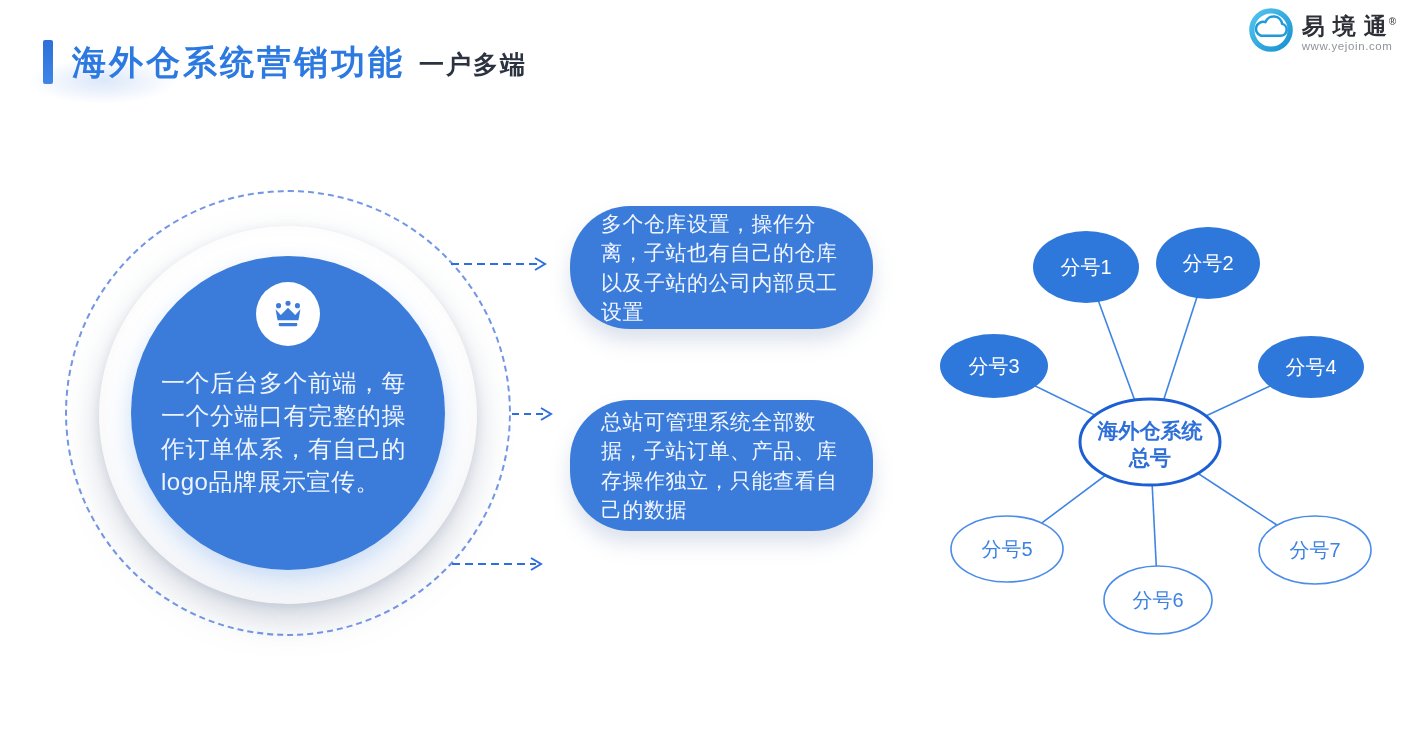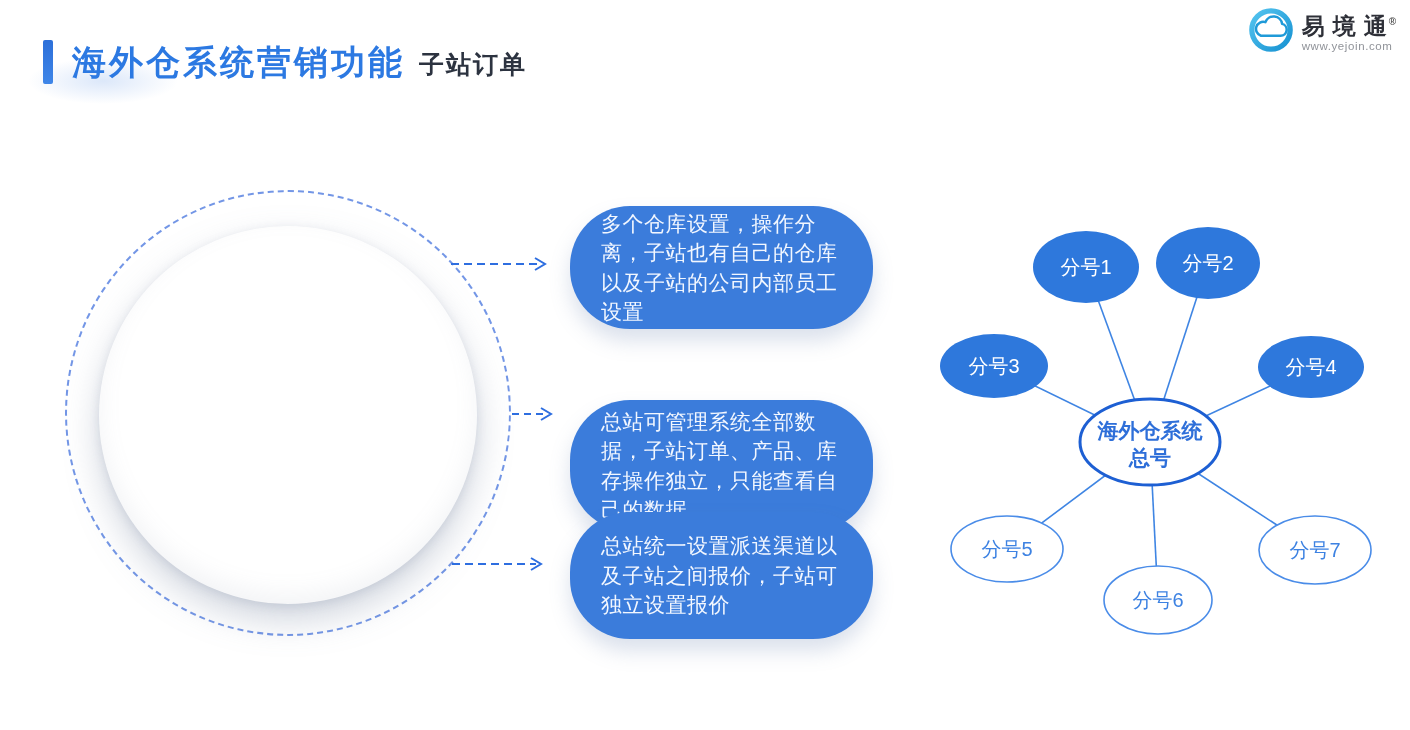--- a/index.html
+++ b/index.html
@@ -68,21 +68,21 @@
 </style>
 </head>
 <body>
 
 <div class="canvas">
 
   <div class="header-glow"></div>
   <div class="header">
     <div class="accent-bar"></div>
     <h1 class="page-title">海外仓系统营销功能</h1>
-    <span class="page-subtitle">子站订单</span>
+    <span class="page-subtitle">一户多端</span>
   </div>
 
   <div class="logo">
     <svg class="logo-icon" viewBox="0 0 48 48">
       <defs>
         <linearGradient id="lg" x1="0" y1="0" x2="1" y2="1">
           <stop offset="0" stop-color="#54c4ef"></stop>
           <stop offset="1" stop-color="#1792d2"></stop>
         </linearGradient>
       </defs>
@@ -90,42 +90,51 @@
       <path d="M13.5 30 h20.5 a6.3 6.3 0 0 0 1.6-12.4 a9 9 0 0 0-17.4-1.8 a7.2 7.2 0 0 0-4.7 14.2 z" fill="#ffffff" stroke="#1f9ad8" stroke-width="2.6" stroke-linejoin="round" stroke-linecap="round"></path>
     </svg>
     <div class="logo-text">
       <div class="logo-brand"><span>易境通</span><sup>®</sup></div>
       <div class="logo-site">www.yejoin.com</div>
     </div>
   </div>
 
   <div class="dashed-ring"></div>
   <div class="white-circle"></div>
+  <div class="blue-circle">
+    <div class="crown-badge">
+      <svg viewBox="0 0 36 36">
+        <circle cx="9.5" cy="10.5" r="2.3" fill="#3b7cdb"></circle>
+        <circle cx="18" cy="8.3" r="2.3" fill="#3b7cdb"></circle>
+        <circle cx="26.5" cy="10.5" r="2.3" fill="#3b7cdb"></circle>
+        <path d="M6.8 13.8 L11.5 19 L18 12.3 L24.5 19 L29.2 13.8 L27.4 23.6 L8.6 23.6 Z" fill="#3b7cdb"></path>
+        <rect x="9.6" y="26" width="16.8" height="3" rx="1" fill="#3b7cdb"></rect>
+      </svg>
+    </div>
+    <p class="hub-text">一个后台多个前端，每一个分端口有完整的操作订单体系，有自己的logo品牌展示宣传。</p>
+  </div>
 
   <svg class="arrow arrow-1" width="110" height="16">
     <line x1="3" y1="8" x2="92" y2="8" stroke="#2e6ee0" stroke-width="2" stroke-dasharray="8 5"></line>
     <polyline points="87,2 97,8 87,14" fill="none" stroke="#2e6ee0" stroke-width="2"></polyline>
   </svg>
   <svg class="arrow arrow-2" width="52" height="16">
     <line x1="2" y1="8" x2="36" y2="8" stroke="#2e6ee0" stroke-width="2" stroke-dasharray="7 5"></line>
     <polyline points="31,2 41,8 31,14" fill="none" stroke="#2e6ee0" stroke-width="2"></polyline>
   </svg>
   <svg class="arrow arrow-3" width="106" height="16">
     <line x1="4" y1="8" x2="88" y2="8" stroke="#2e6ee0" stroke-width="2" stroke-dasharray="8 5"></line>
     <polyline points="83,2 93,8 83,14" fill="none" stroke="#2e6ee0" stroke-width="2"></polyline>
   </svg>
 
   <div class="feature-box feature-box-1">
     <span>多个仓库设置，操作分离，子站也有自己的仓库以及子站的公司内部员工设置</span>
   </div>
   <div class="feature-box feature-box-2">
     <span>总站可管理系统全部数据，子站订单、产品、库存操作独立，只能查看自己的数据</span>
-  </div>
-  <div class="feature-box feature-box-3">
-    <span>总站统一设置派送渠道以及子站之间报价，子站可独立设置报价</span>
   </div>
 
   <svg class="network" width="492" height="432" viewBox="0 0 492 432">
 
     <g>
       <line class="net-line" x1="230" y1="224" x2="166" y2="49"></line>
       <line class="net-line" x1="230" y1="224" x2="288" y2="45"></line>
       <line class="net-line" x1="230" y1="224" x2="74" y2="148"></line>
       <line class="net-line" x1="230" y1="224" x2="391" y2="149"></line>
       <line class="net-line" x1="230" y1="224" x2="87" y2="331"></line>

